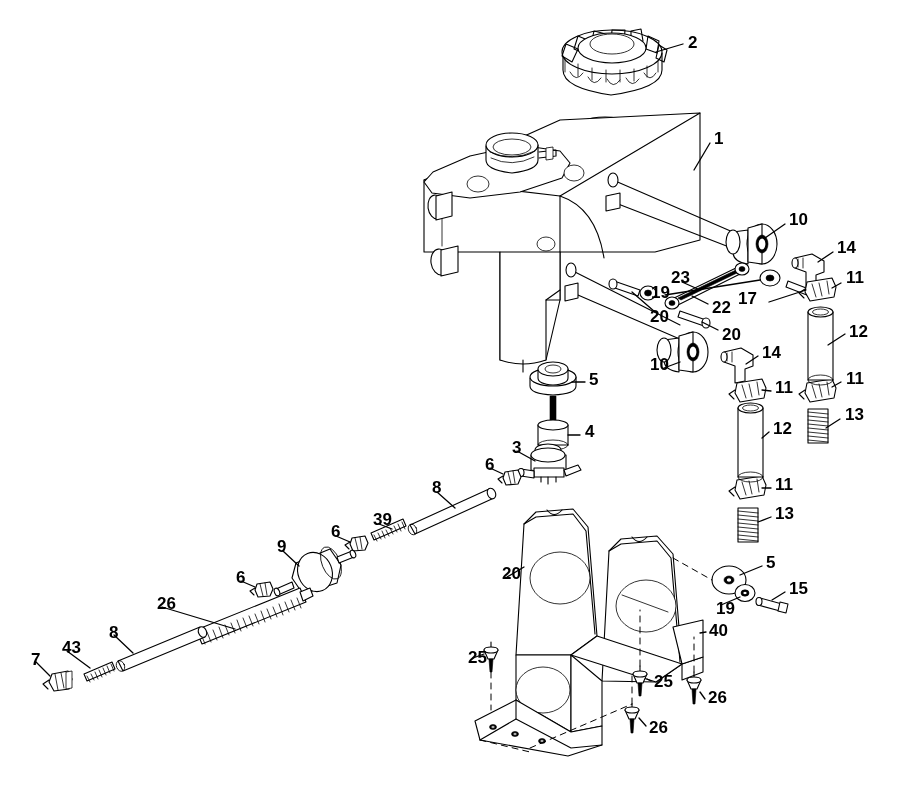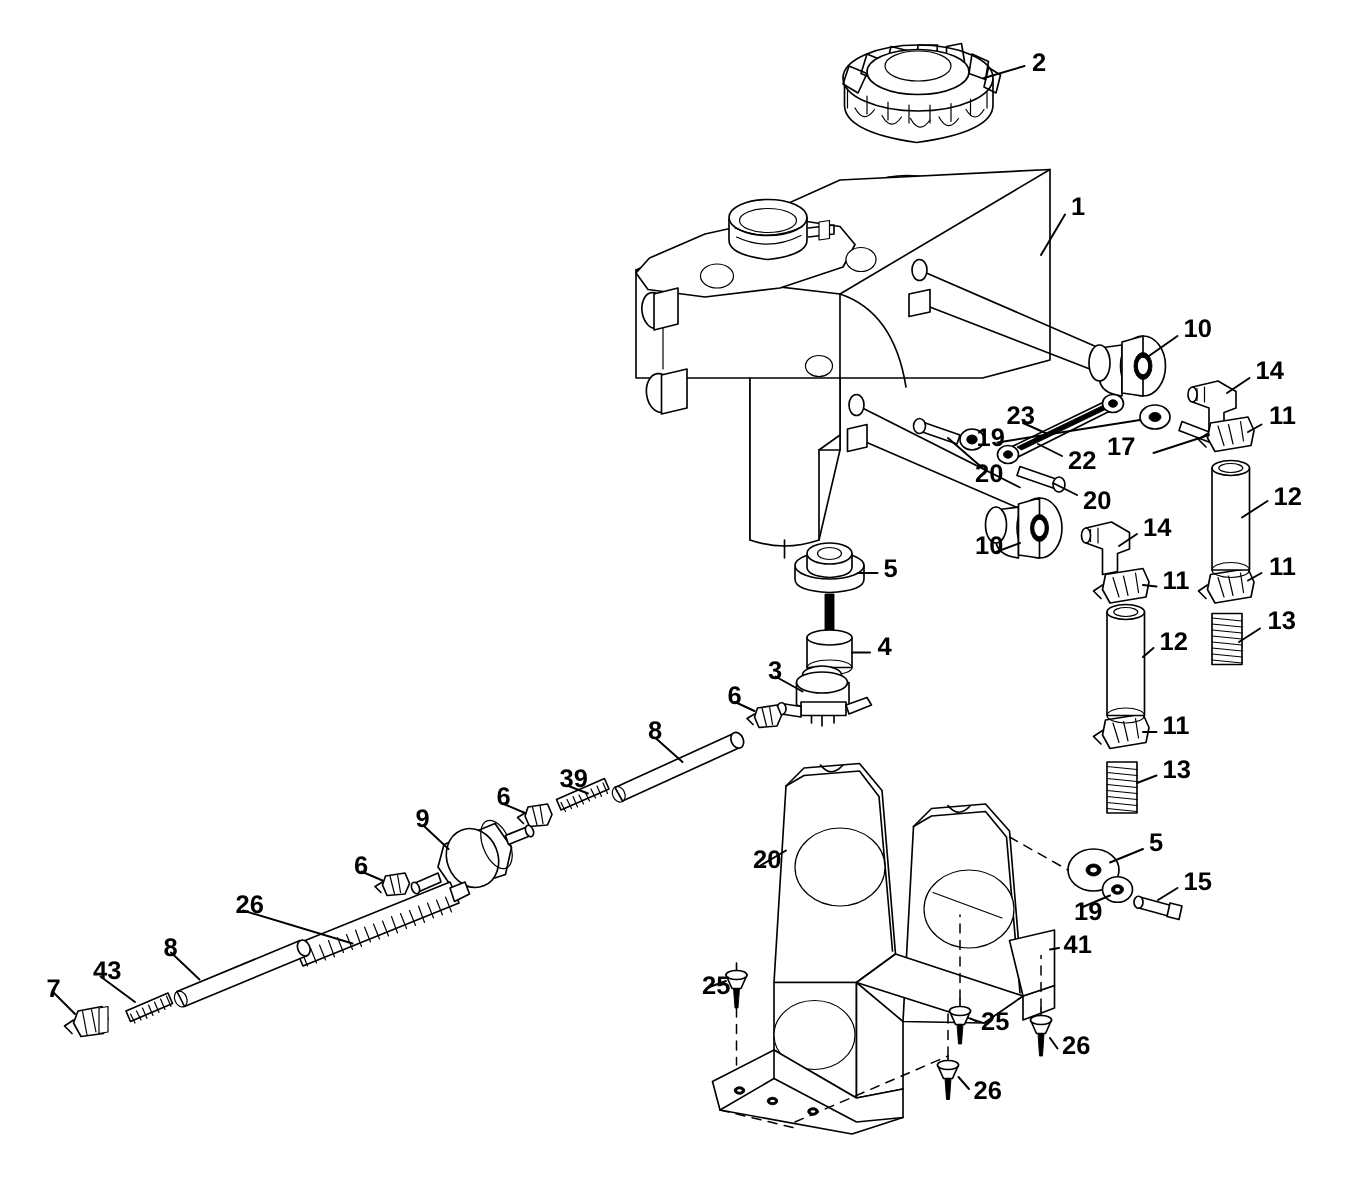--- a/index.html
+++ b/index.html
@@ -441,21 +441,21 @@
 <div class="callout" style="left:775px;top:513px;transform:translate(0,-50%)">13</div>
 <div class="callout" style="left:373px;top:519px;transform:translate(0,-50%)">39</div>
 <div class="callout" style="left:331px;top:531px;transform:translate(0,-50%)">6</div>
 <div class="callout" style="left:277px;top:546px;transform:translate(0,-50%)">9</div>
 <div class="callout" style="left:502px;top:573px;transform:translate(0,-50%)">20</div>
 <div class="callout" style="left:766px;top:562px;transform:translate(0,-50%)">5</div>
 <div class="callout" style="left:789px;top:588px;transform:translate(0,-50%)">15</div>
 <div class="callout" style="left:236px;top:577px;transform:translate(0,-50%)">6</div>
 <div class="callout" style="left:716px;top:608px;transform:translate(0,-50%)">19</div>
 <div class="callout" style="left:157px;top:603px;transform:translate(0,-50%)">26</div>
-<div class="callout" style="left:709px;top:630px;transform:translate(0,-50%)">41</div>
+<div class="callout" style="left:709px;top:630px;transform:translate(0,-50%)">40</div>
 <div class="callout" style="left:109px;top:632px;transform:translate(0,-50%)">8</div>
 <div class="callout" style="left:468px;top:657px;transform:translate(0,-50%)">25</div>
 <div class="callout" style="left:62px;top:647px;transform:translate(0,-50%)">43</div>
 <div class="callout" style="left:654px;top:681px;transform:translate(0,-50%)">25</div>
 <div class="callout" style="left:708px;top:697px;transform:translate(0,-50%)">26</div>
 <div class="callout" style="left:31px;top:659px;transform:translate(0,-50%)">7</div>
 <div class="callout" style="left:649px;top:727px;transform:translate(0,-50%)">26</div>
 
 </div>
 

